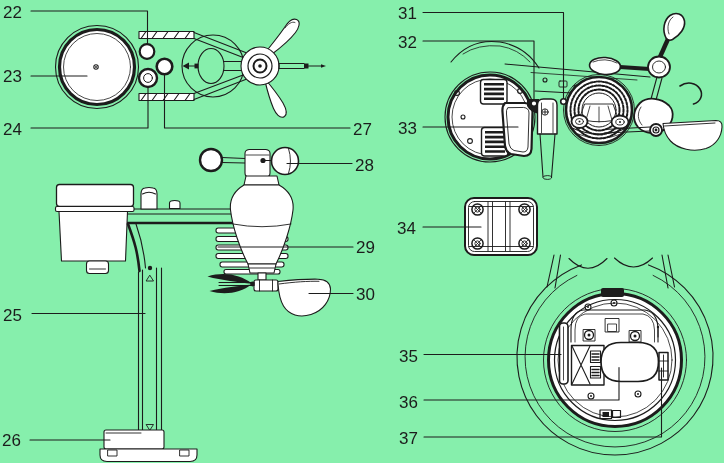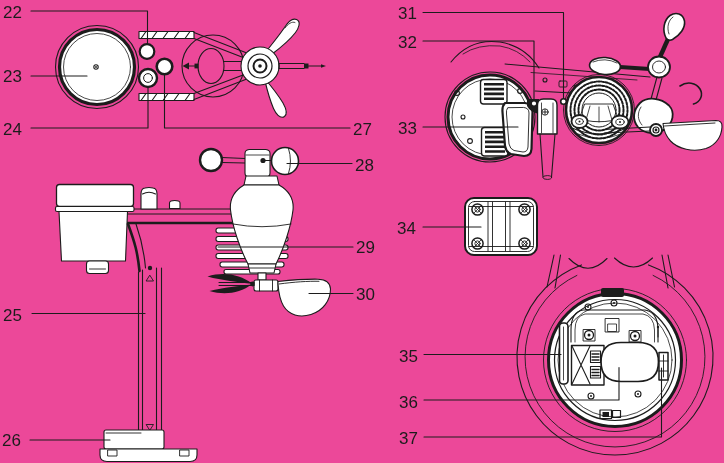--- a/index.html
+++ b/index.html
@@ -1,19 +1,19 @@
 <!DOCTYPE html>
 <html><head>
 <meta charset="utf-8">
 <style>
   html, body { margin: 0; padding: 0; background: #ffffff; }
   .canvas {
     position: relative;
     width: 724px; height: 463px;
-    background: #ec4899;
+    background: #86efac;
     overflow: hidden;
     font-family: "Liberation Sans", sans-serif;
   }
   svg { display: block; }
   .ink   { stroke: #1c1c1c; fill: none; stroke-width: 1.1; stroke-linecap: round; stroke-linejoin: round; }
   .wfill { fill: #ffffff; }
   .dfill { fill: #1c1c1c; stroke: none; }
   .lbl   { font-family: "Liberation Sans", sans-serif; font-size: 17px; fill: #1c1c1c; stroke: none; }
 </style>
 </head>

